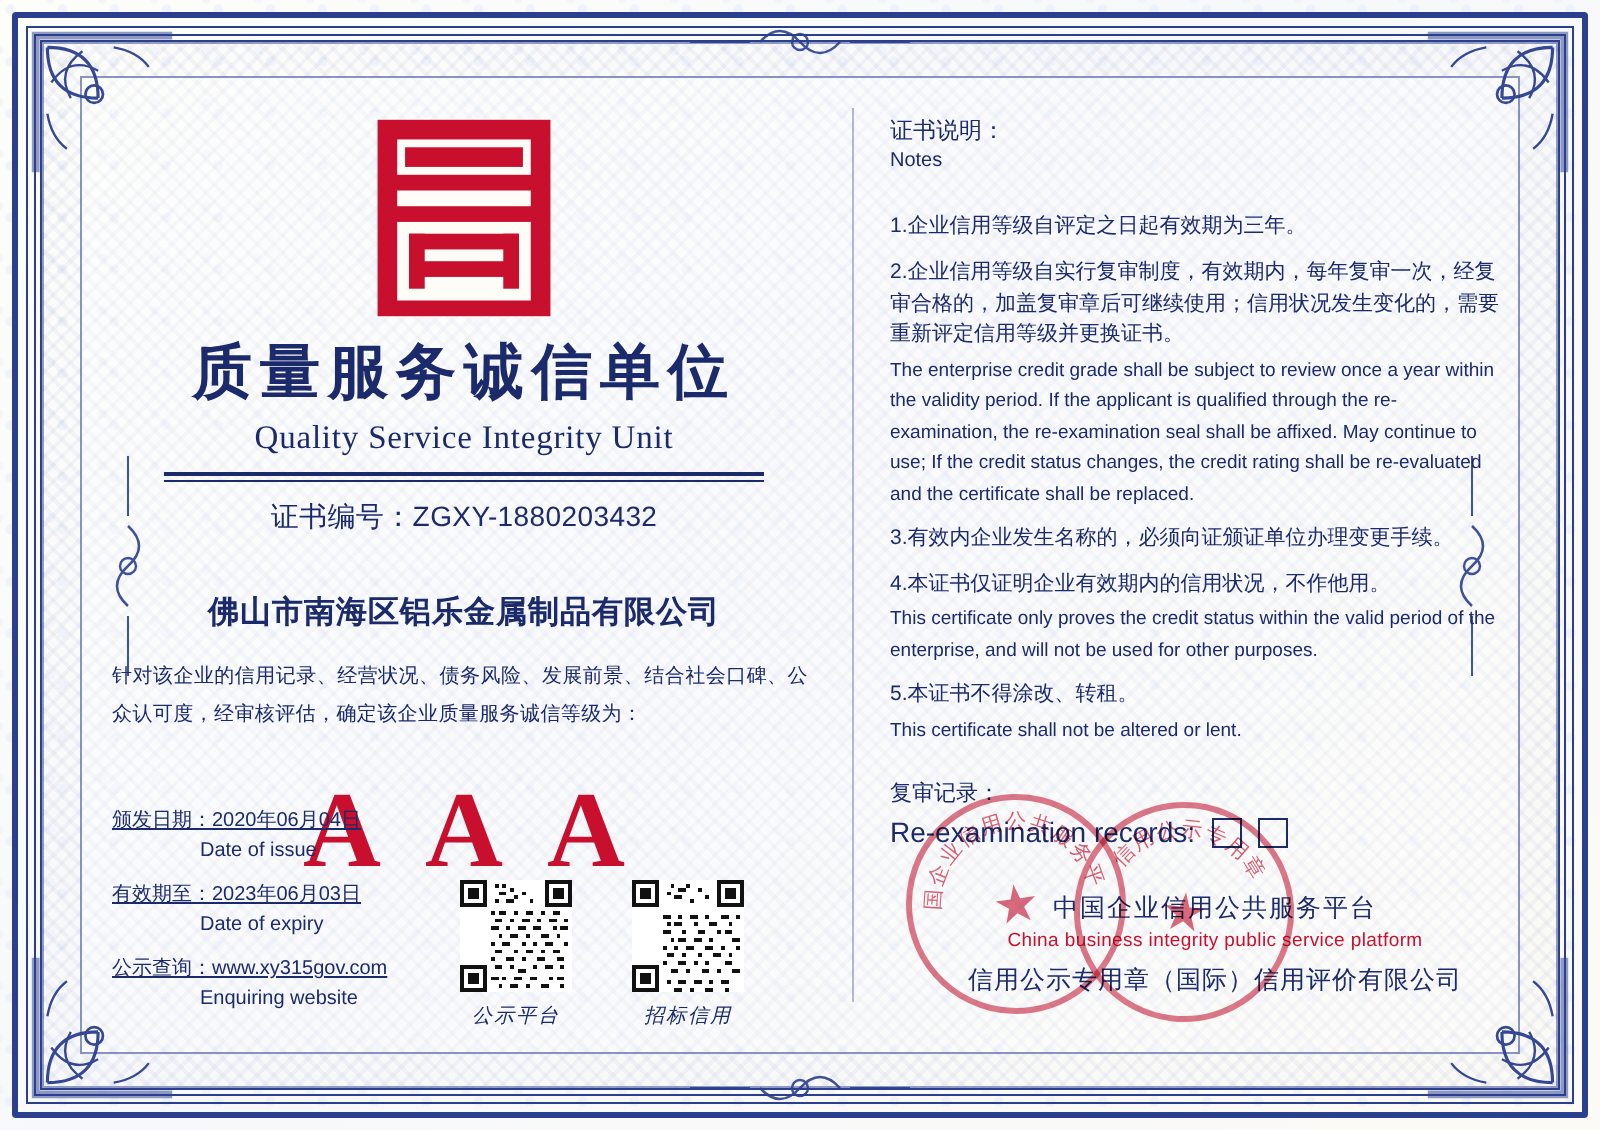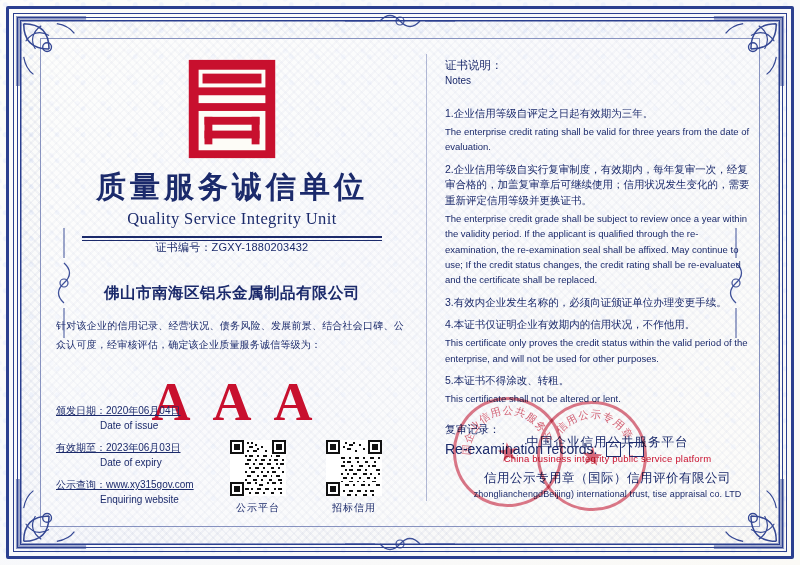--- a/index.html
+++ b/index.html
@@ -72,38 +72,38 @@
     text-align:center;font-size:16.5px;letter-spacing:.4px;color:#1b2a6b;
     margin:4px 0 0;font-family:"Liberation Serif", serif;
   }
   .title-rule{
     width:300px;height:2px;background:#1b2a6b;margin:7px auto 0;position:relative;
   }
   .title-rule:after{
     content:"";position:absolute;left:0;right:0;top:4px;height:1px;background:#1b2a6b;
   }
   .certno{
-    text-align:center;font-size:11px;color:#1b2a6b;margin-top:2px;letter-spacing:.2px;
+    text-align:center;font-size:14px;color:#1b2a6b;margin-top:12px;letter-spacing:.2px;
   }
   .company{
     text-align:center;font-size:15.5px;font-weight:bold;color:#1b2a6b;margin-top:28px;letter-spacing:.5px;
   }
   .body-text{
     font-size:10px;line-height:1.95;color:#1b2a6b;margin-top:12px;padding:0 6px 0 2px;
     text-align:justify;letter-spacing:.2px;
   }
   .grade{
     text-align:center;font-size:54px;font-weight:bold;color:#c8102e;
     letter-spacing:22px;margin:16px 0 0 22px;font-family:"Liberation Serif", serif;
   }
   .meta{position:absolute;left:12px;bottom:6px;font-size:10px;line-height:1.45;color:#1b2a6b;}
   .meta .row{margin-bottom:8px;}
   .meta .cn{display:block;text-decoration:underline;}
   .meta .en{display:block;font-size:10px;padding-left:44px;}
-  .qr-wrap{position:absolute;left:186px;bottom:6px;display:flex;gap:40px;}
+  .qr-wrap{position:absolute;left:186px;bottom:6px;display:flex;gap:30px;font-style:italic;}
   .qr-item{text-align:center;}
   .qr{width:56px;height:56px;display:block;}
   .qr-label{font-size:10px;margin-top:5px;color:#1b2a6b;letter-spacing:1px;}
 
   
   .notes-head{font-size:11.5px;color:#1b2a6b;margin:0 0 2px;}
   .notes-head-en{font-size:10px;color:#1b2a6b;margin:0 0 20px;}
   .note-cn{font-size:10.5px;color:#1b2a6b;line-height:1.5;margin:7px 0 2px;}
   .note-en{font-size:9.5px;color:#1b2a6b;line-height:1.62;margin:0 0 2px;}
   .review{margin-top:16px;}
@@ -415,21 +415,20 @@
       </div>
     </div>
 
     <div class="divider"></div>
 
     <div class="right">
       <div class="notes-head">证书说明：</div>
       <div class="notes-head-en">Notes</div>
 
       <div class="note-cn">1.企业信用等级自评定之日起有效期为三年。</div>
-      <div class="note-en">The enterprise credit rating shall be valid for three years from the date of evaluation.</div>
 
       <div class="note-cn">2.企业信用等级自实行复审制度，有效期内，每年复审一次，经复审合格的，加盖复审章后可继续使用；信用状况发生变化的，需要重新评定信用等级并更换证书。</div>
       <div class="note-en">The enterprise credit grade shall be subject to review once a year within the validity period. If the applicant is qualified through the re-examination, the re-examination seal shall be affixed. May continue to use; If the credit status changes, the credit rating shall be re-evaluated and the certificate shall be replaced.</div>
 
       <div class="note-cn">3.有效内企业发生名称的，必须向证颁证单位办理变更手续。</div>
 
       <div class="note-cn">4.本证书仅证明企业有效期内的信用状况，不作他用。</div>
       <div class="note-en">This certificate only proves the credit status within the valid period of the enterprise, and will not be used for other purposes.</div>
 
       <div class="note-cn">5.本证书不得涂改、转租。</div>
@@ -441,21 +440,20 @@
           <span class="review-en">Re-examination records:</span>
           <span class="box"></span>
           <span class="box"></span>
         </div>
       </div>
 
       <div class="platform">
         <div class="plat-cn">中国企业信用公共服务平台</div>
         <div class="plat-en">China business integrity public service platform</div>
         <div class="org-cn">信用公示专用章（国际）信用评价有限公司</div>
-        <div class="org-en">zhonglianchengdBeijing) international trust, tise appraisal co. LTD</div>
       </div>
 
       <div class="stamp stamp-a">
         <svg class="arc" viewBox="0 0 104 104">
           <defs>
               <path id="arcA" d="M14,52 a38,38 0 1,1 76,0"></path>
             </defs>
           <text><textPath href="#arcA" startOffset="50%" text-anchor="middle">中国企业信用公共服务平台</textPath></text>
         </svg>
         <span class="star">★</span>

